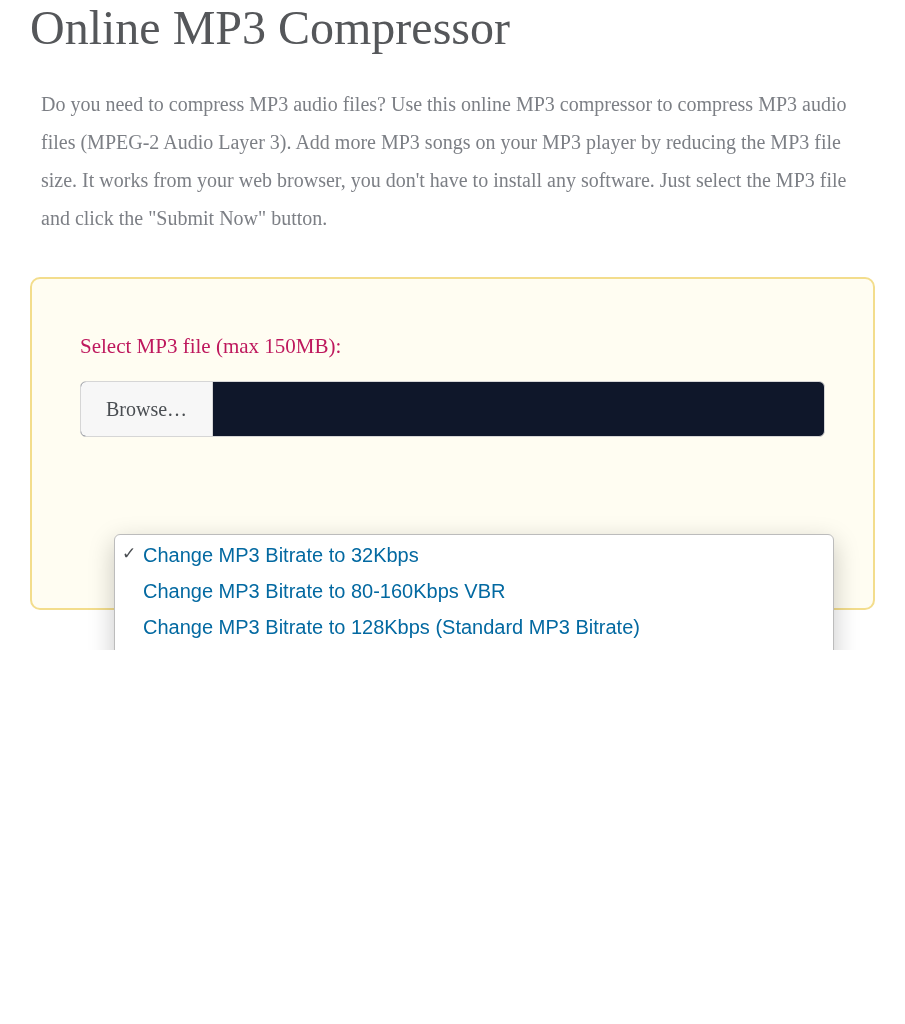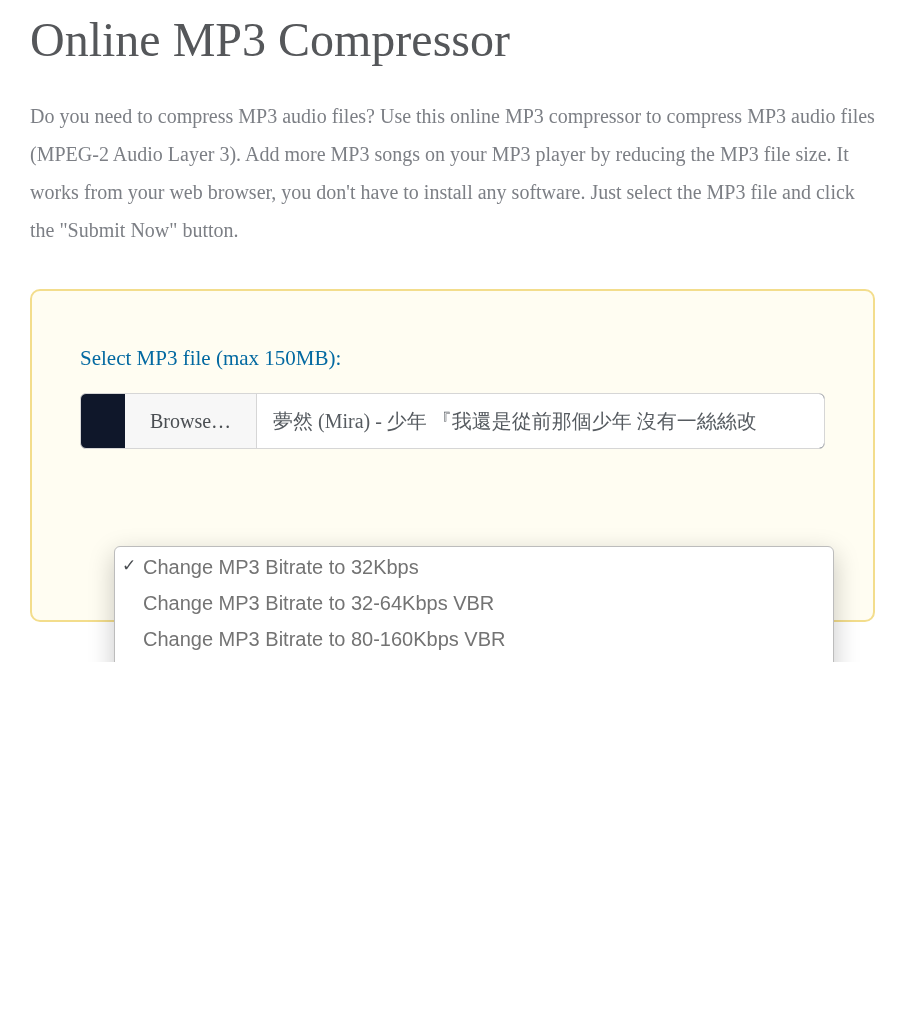--- a/index.html
+++ b/index.html
@@ -13,53 +13,52 @@
   .page {
     width: 905px;
     padding: 0 30px 40px 30px;
   }
   h1.page-title {
     font-family: Georgia, serif;
     font-weight: 400;
     font-size: 48px;
     color: #55575a;
     margin: 0 0 30px 0;
-    padding-top: 12px;
+    padding-top: 0;
   }
   p.intro {
     font-family: Georgia, serif;
     font-size: 20px;
     line-height: 1.9;
     color: #7c7f85;
-    margin: 0 0 40px 0;
+    margin: 0 0 40px 11px;
   }
   .form-panel {
     position: relative;
     background: #fffdf2;
     border: 2px solid #f3dd8c;
     border-radius: 10px;
     padding: 55px 48px 150px 48px;
   }
   .field-label {
     font-family: Georgia, serif;
     font-size: 21px;
-    color: #0369a1;
+    color: #be185d;
     margin-bottom: 22px;
     display: block;
   }
   .file-row {
     display: flex;
     width: 100%;
     height: 56px;
     border: 1px solid #d6d6d6;
     border-radius: 6px;
     overflow: hidden;
     background: #0f172a;
     margin-bottom: 21px;
-    padding-left: 44px;
   }
   .browse-btn {
     width: 132px;
     flex: 0 0 132px;
     background: #f7f7f7;
     border: none;
     border-right: 1px solid #d6d6d6;
     font-family: Georgia, serif;
     font-size: 20px;
     color: #4a4e52;
@@ -91,21 +90,21 @@
     background: #ffffff;
     border: 1px solid #bcbcbc;
     border-radius: 6px;
     box-shadow: 0 8px 26px rgba(0,0,0,0.22);
     overflow: hidden;
     padding: 2px 0;
   }
   .dropdown-option {
     font-family: -apple-system, BlinkMacSystemFont, 'Segoe UI', Arial, sans-serif;
     font-size: 20px;
-    color: #737373;
+    color: #0369a1;
     padding: 3px 10px 3px 28px;
     position: relative;
     cursor: pointer;
     line-height: 1.5;
     white-space: nowrap;
   }
   .dropdown-option.selected::before {
     content: "✓";
     position: absolute;
     left: 7px;
@@ -126,28 +125,26 @@
   <h1 class="page-title">Online MP3 Compressor</h1>
 
   <p class="intro">Do you need to compress MP3 audio files? Use this online MP3 compressor to compress MP3 audio files (MPEG-2 Audio Layer 3). Add more MP3 songs on your MP3 player by reducing the MP3 file size. It works from your web browser, you don't have to install any software. Just select the MP3 file and click the "Submit Now" button.</p>
 
   <div class="form-panel">
 
     <span class="field-label">Select MP3 file (max 150MB):</span>
 
     <div class="file-row">
       <button class="browse-btn">Browse…</button>
-      <div class="file-name">夢然 (Mira) - 少年 『我還是從前那個少年 沒有一絲絲改</div>
     </div>
 
 
     <div class="dropdown-container">
       <div class="dropdown-list" id="dropdown-list">
           <div class="dropdown-option selected">Change MP3 Bitrate to 32Kbps</div>
-          <div class="dropdown-option">Change MP3 Bitrate to 32-64Kbps VBR</div>
           <div class="dropdown-option">Change MP3 Bitrate to 80-160Kbps VBR</div>
           <div class="dropdown-option">Change MP3 Bitrate to 128Kbps (Standard MP3 Bitrate)</div>
           <div class="dropdown-option">Change MP3 Bitrate to 128-256Kbps VBR</div>
           <div class="dropdown-option hovered">Change MP3 Bitrate to 256Kbps</div>
           <div class="dropdown-option">Change MP3 Bitrate to 256-320Kbps VBR</div>
         </div>
     </div>
 
   </div>
 

